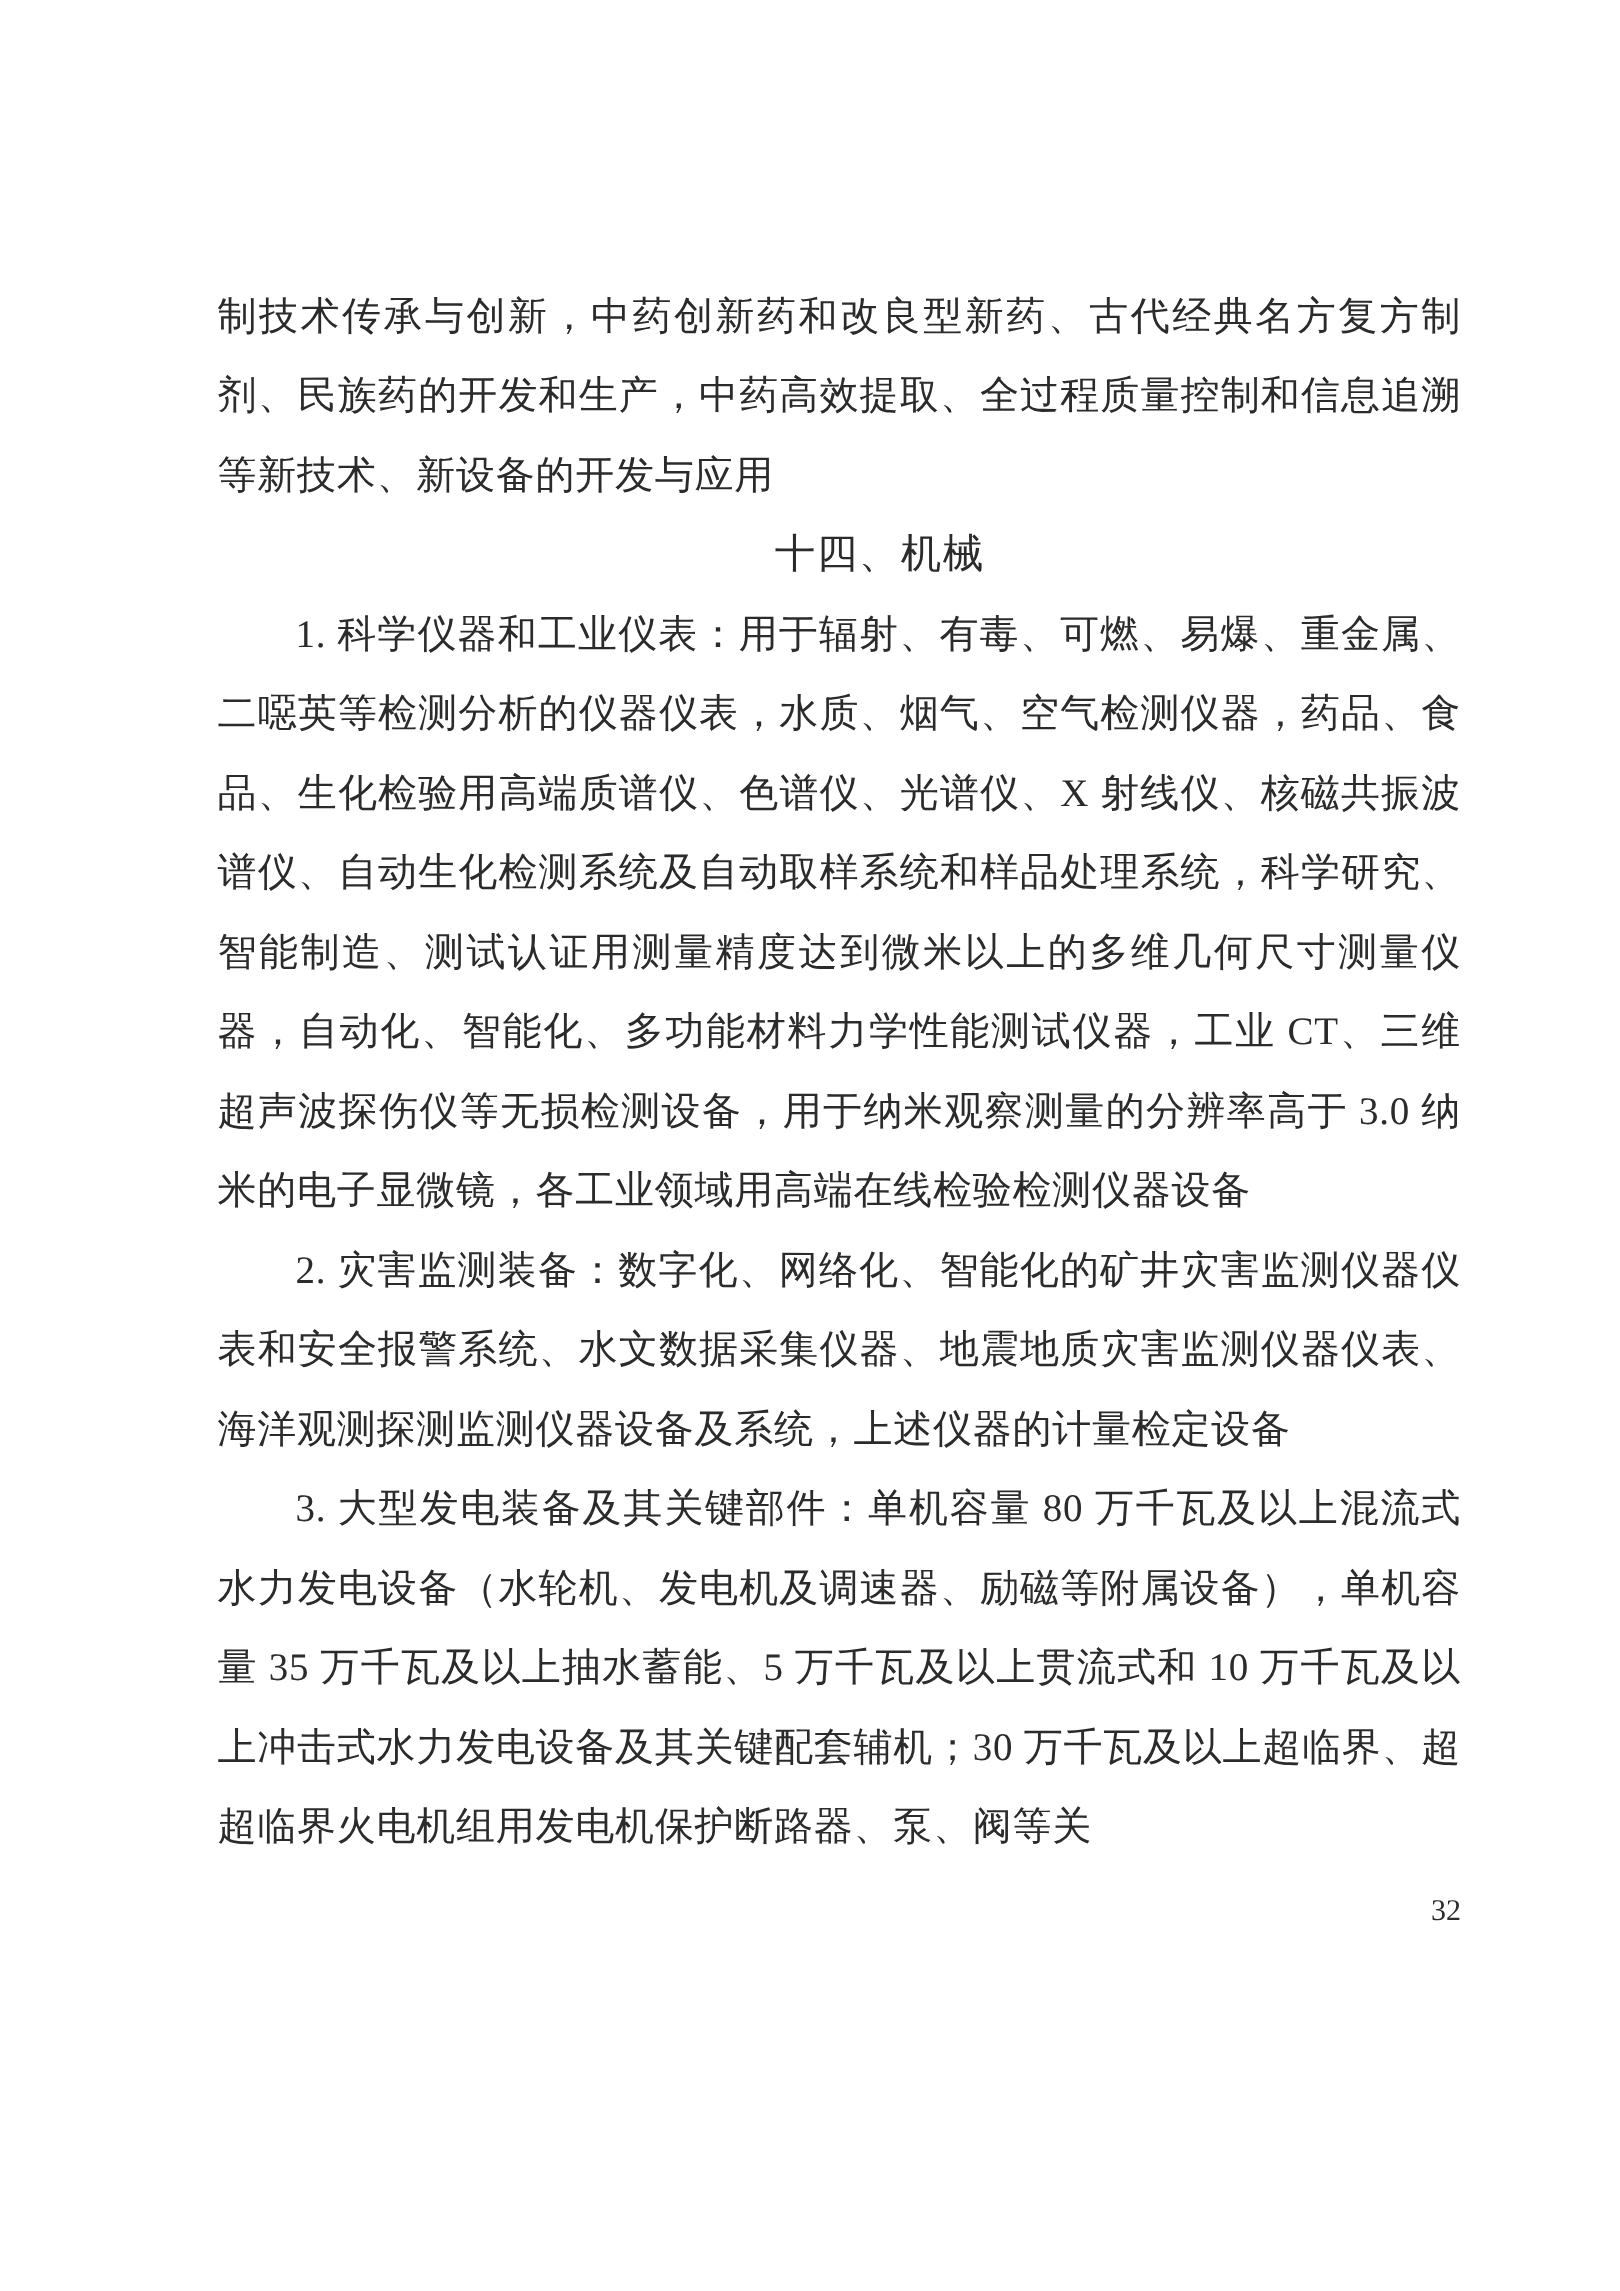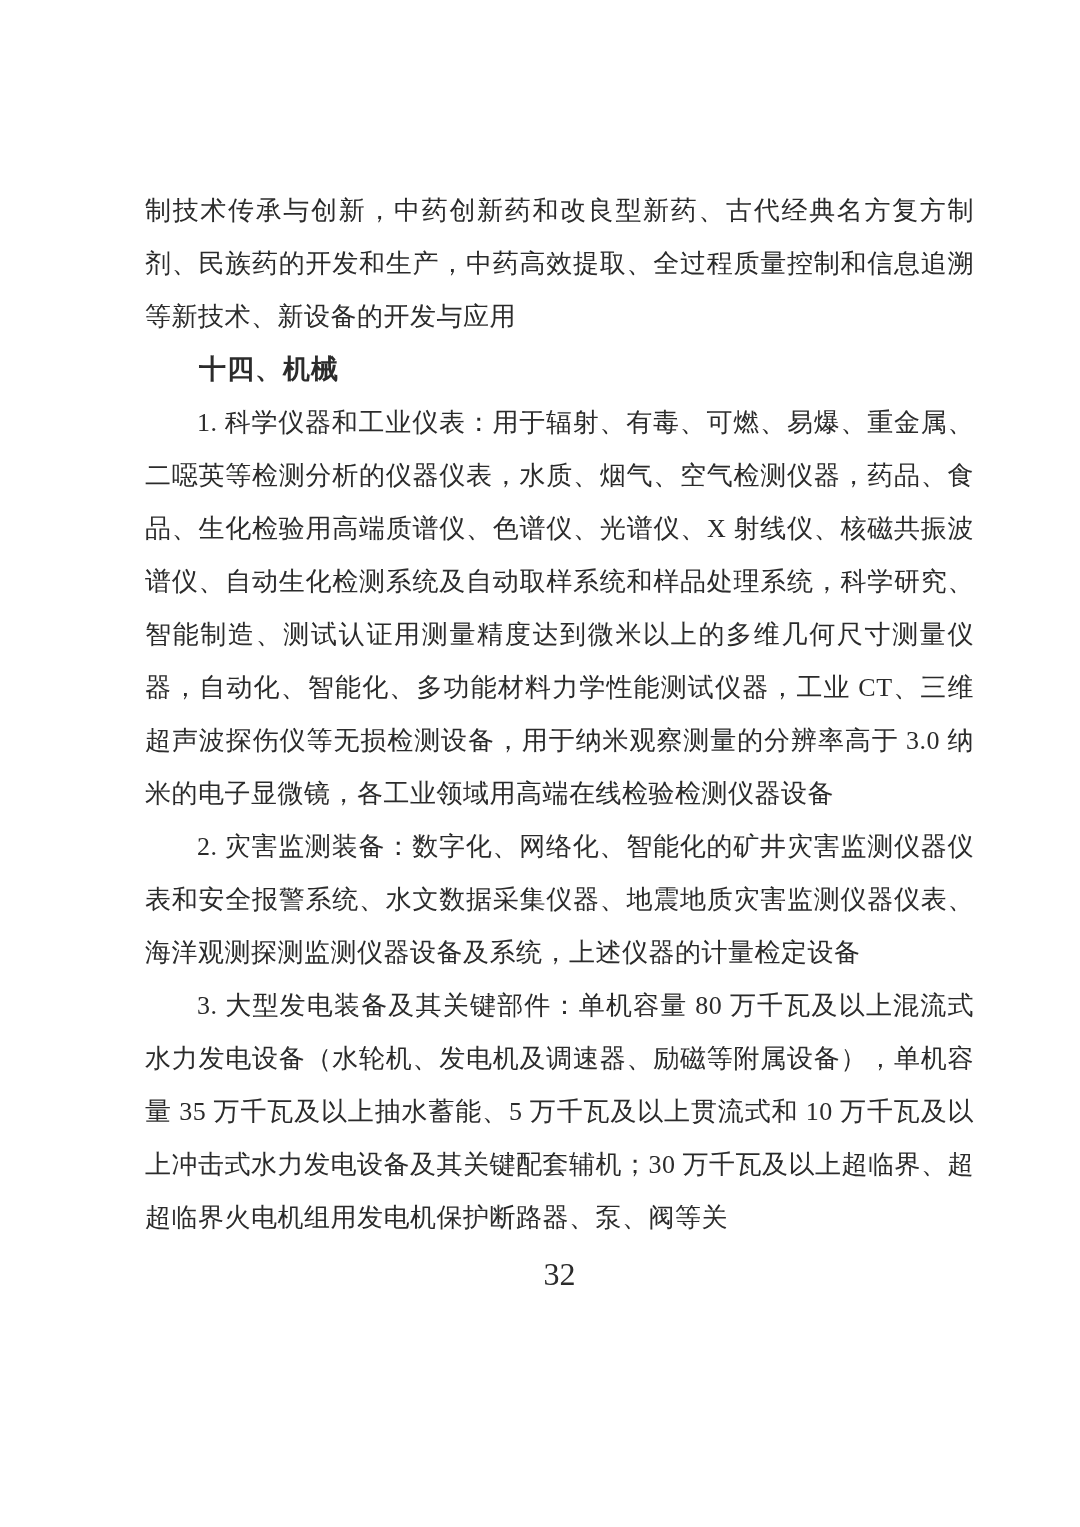--- a/index.html
+++ b/index.html
@@ -27,30 +27,30 @@
     margin: 0;
     padding: 0;
     text-indent: 2em;
     letter-spacing: 0.5px;
   }
   .para.no-indent {
     text-indent: 0;
   }
   .para.heading {
     font-family: "Liberation Sans", "DejaVu Sans", sans-serif;
-    font-weight: 700;
+    font-weight: 400;
     font-size: 27px;
     letter-spacing: 1px;
-    text-align: left;
+    text-align: center;
   }
   .page-number {
     margin-top: 10px;
-    text-align: center;
+    text-align: right;
     text-indent: 0;
-    font-size: 32px;
+    font-size: 20px;
     line-height: 40px;
     color: #2b2b2b;
   }
 </style>
 </head>
 <body>
 
 <div class="page">
   <p class="para no-indent">制技术传承与创新，中药创新药和改良型新药、古代经典名方复方制剂、民族药的开发和生产，中药高效提取、全过程质量控制和信息追溯等新技术、新设备的开发与应用</p>
   <p class="para heading">十四、机械</p>

